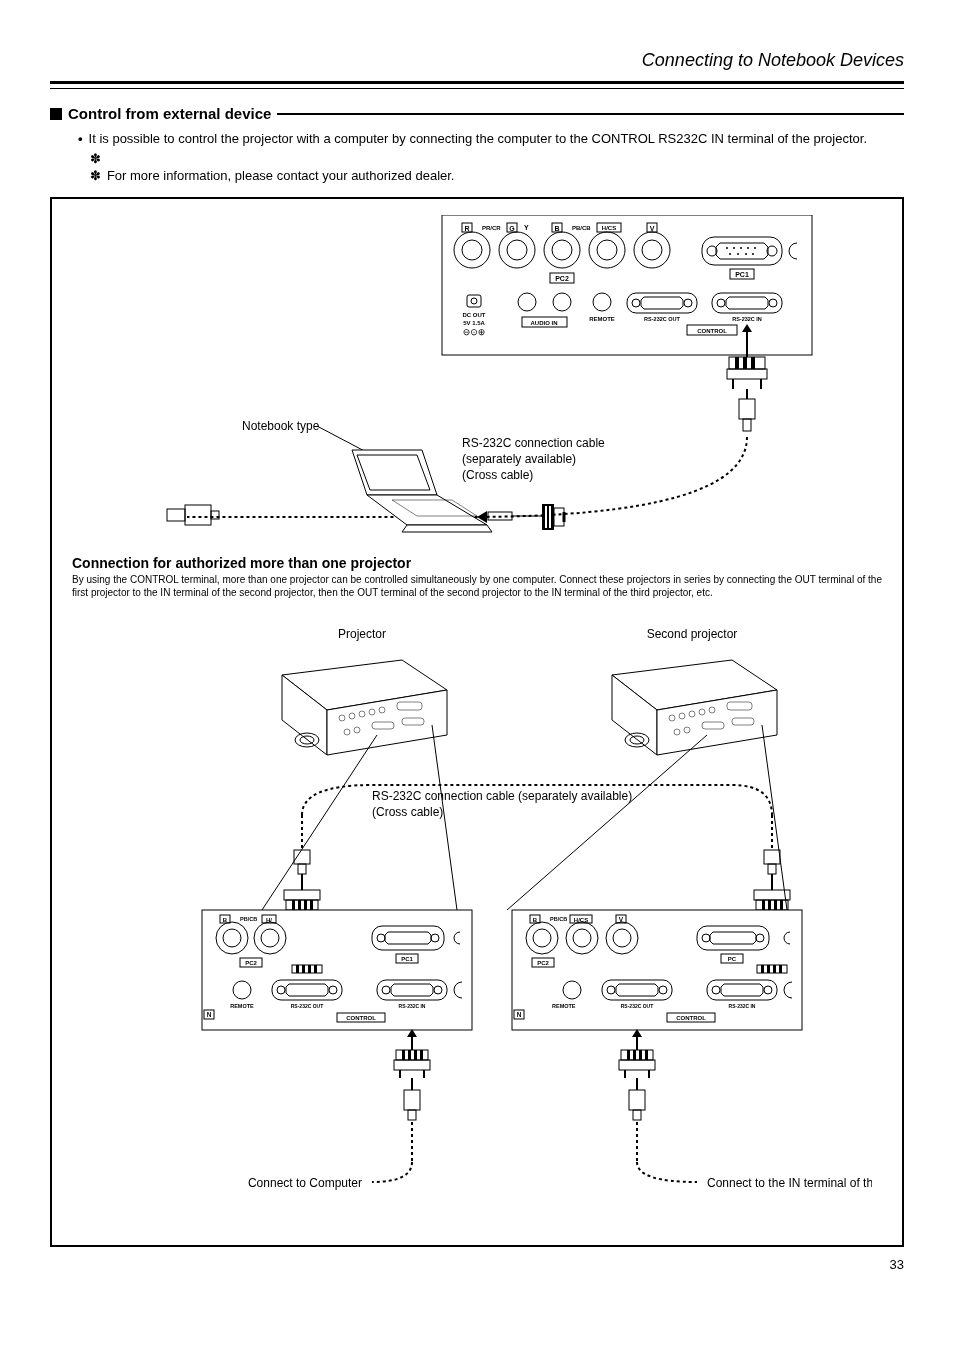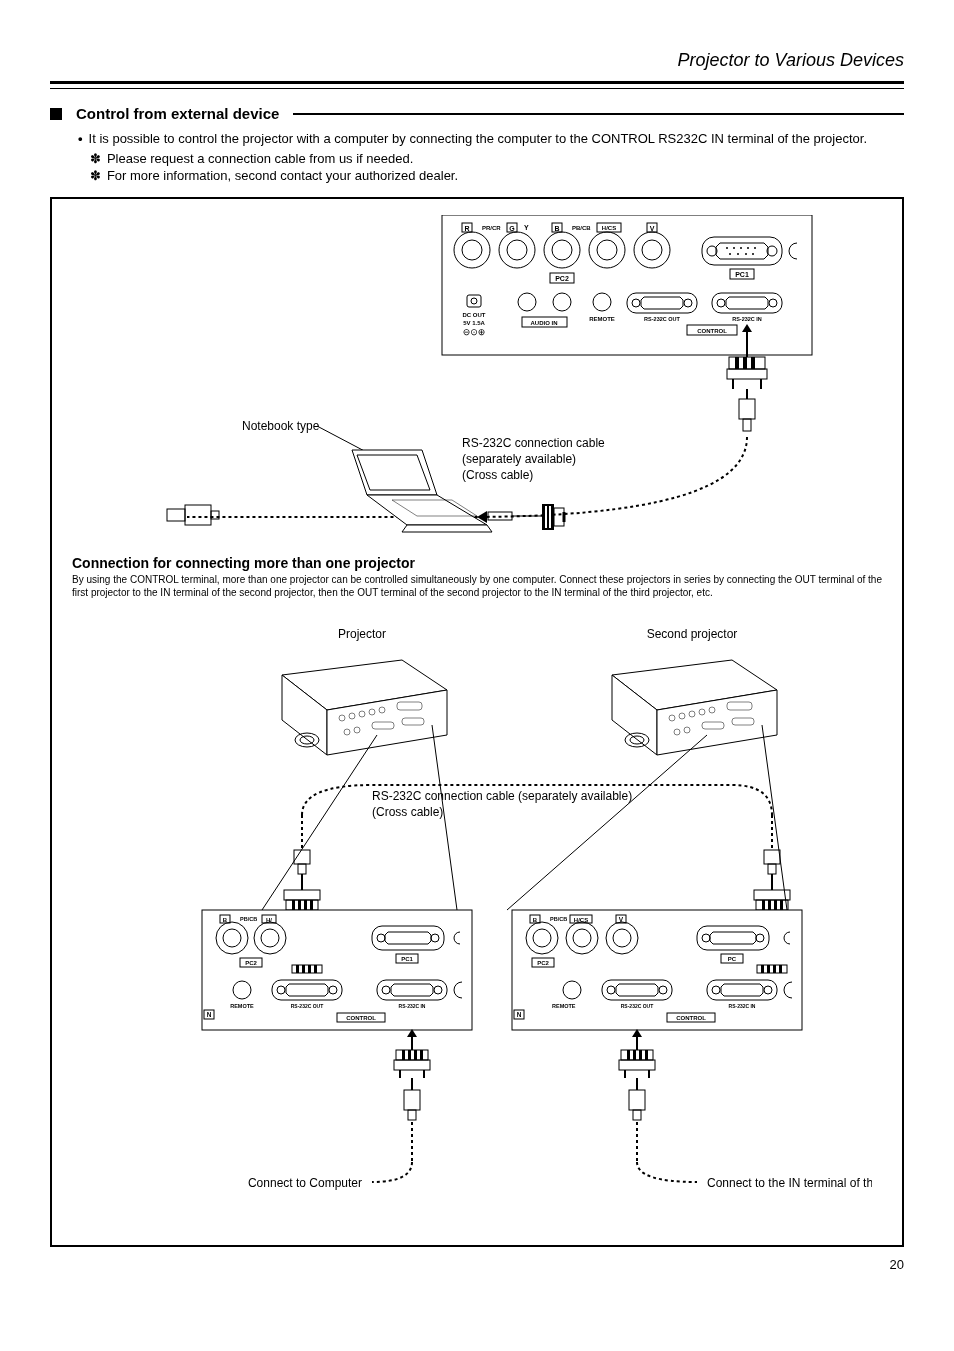--- a/index.html
+++ b/index.html
@@ -24,21 +24,21 @@
   }
   .header-divider-thick {
     border-top: 3px solid #000;
     border-bottom: 1px solid #000;
     height: 4px;
     margin-bottom: 16px;
   }
   .section-heading-row {
     display: flex;
     align-items: center;
-    gap: 14px;
+    gap: 6px;
     margin-bottom: 8px;
   }
   .block-square {
     width: 12px;
     height: 12px;
     background: #000;
     display: inline-block;
   }
   .section-heading {
     font-weight: bold;
@@ -103,41 +103,40 @@
   .page-number {
     text-align: right;
     font-size: 13px;
     margin-top: 10px;
   }
 </style>
 </head>
 <body>
 
 <div class="page">
-  <div class="header-title">Projector to Various Devices</div>
+  <div class="header-title">Connecting to Notebook Devices</div>
   <div class="header-divider-thick"></div>
 
   <div class="section-heading-row">
     <span class="block-square"></span>
     <span class="section-heading">Control from external device</span>
     <span class="section-heading-line"></span>
   </div>
 
   <div class="indented">
     <div class="bullet-row">
       <span class="bullet-dot">•</span>
       <span>It is possible to control the projector with a computer by connecting the computer to the CONTROL RS232C IN terminal of the projector.</span>
     </div>
     <div class="sub-bullet">
       <span class="cross-icon">✽</span>
-      <span>Please request a connection cable from us if needed.</span>
     </div>
     <div class="sub-bullet">
       <span class="cross-icon">✽</span>
-      <span>For more information, second contact your authorized dealer.</span>
+      <span>For more information, please contact your authorized dealer.</span>
     </div>
   </div>
 
   <div class="diagram-box">
 
     <div class="panel-area">
       <svg viewBox="0 0 800 330" width="800" height="330">
 
         <g transform="translate(370,0)">
           <rect x="0" y="0" width="370" height="140" fill="none" stroke="#000" stroke-width="1"></rect>
@@ -269,21 +268,21 @@
             </g>
           </g>
         </g>
 
         <text x="390" y="232" font-size="12">RS-232C connection cable</text>
         <text x="390" y="248" font-size="12">(separately available)</text>
         <text x="390" y="264" font-size="12">(Cross cable)</text>
       </svg>
     </div>
 
-    <div class="sub-section-title">Connection for connecting more than one projector</div>
+    <div class="sub-section-title">Connection for authorized more than one projector</div>
     <div class="sub-section-text">By using the CONTROL terminal, more than one projector can be controlled simultaneously by one computer. Connect these projectors in series by connecting the OUT terminal of the first projector to the IN terminal of the second projector, then the OUT terminal of the second projector to the IN terminal of the third projector, etc.</div>
 
     <div class="bottom-diagram">
       <svg viewBox="0 0 800 600" width="800" height="600">
 
         <text x="290" y="18" font-size="12" text-anchor="middle">Projector</text>
         <text x="620" y="18" font-size="12" text-anchor="middle">Second projector</text>
 
         <g>
           <g transform="translate(200,30)">
@@ -513,14 +512,14 @@
             <path d="M0 130 Q0 150 60 150" fill="none" stroke="#000" stroke-width="2" stroke-dasharray="3,3"></path>
           </g>
         </g>
 
         <text x="290" y="567" font-size="12" text-anchor="end">Connect to Computer</text>
         <text x="635" y="567" font-size="12">Connect to the IN terminal of third projector</text>
       </svg>
     </div>
   </div>
 
-  <div class="page-number">20</div>
+  <div class="page-number">33</div>
 </div>
 
 </body></html>

